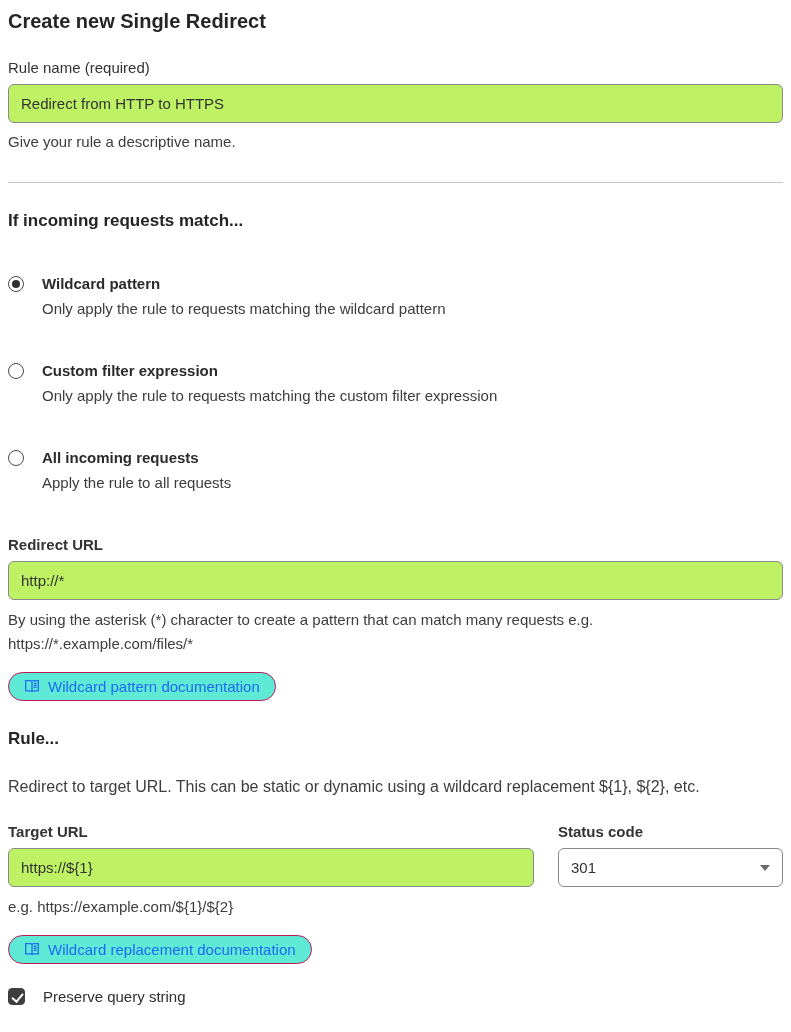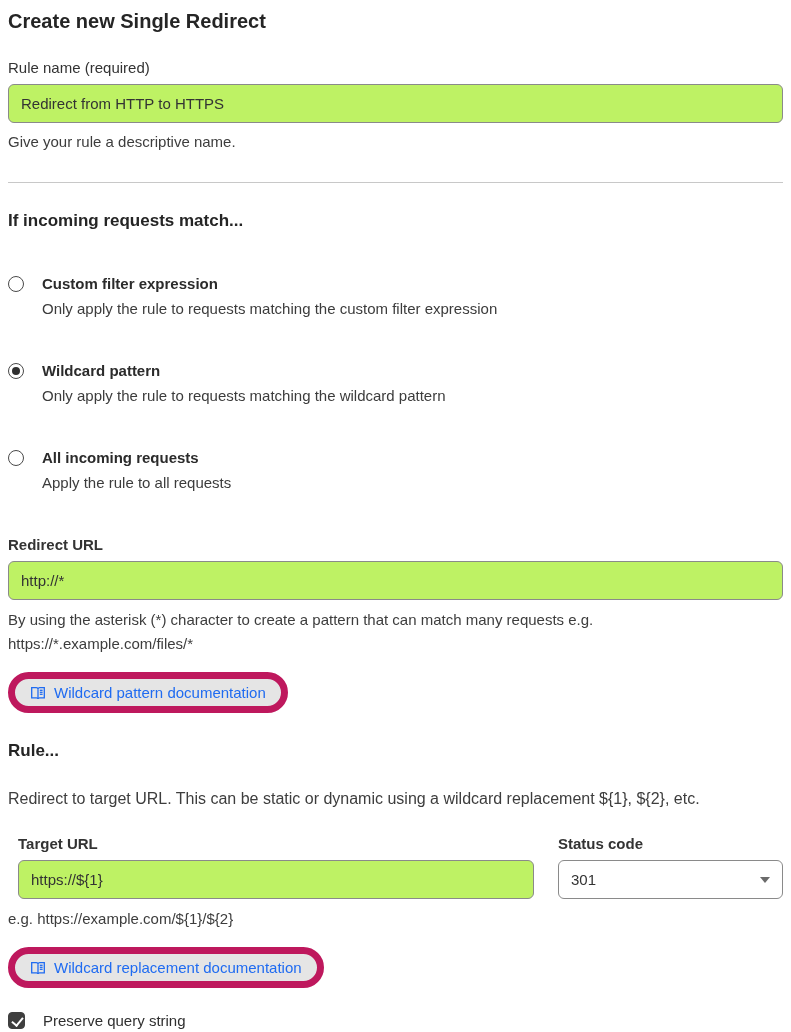--- a/index.html
+++ b/index.html
@@ -41,30 +41,30 @@
     background: #fff; position: relative; cursor: pointer;
   }
   input[type=radio]:checked::after {
     content: ""; position: absolute; top: 2.5px; left: 2.5px;
     width: 8px; height: 8px; border-radius: 50%; background: #2f2f2f;
   }
   .radio-label { font-size: 15px; font-weight: 700; color: #2b2b2b; line-height: 18px; }
   .radio-desc { font-size: 15px; color: #3c3c3c; margin-top: 7px; line-height: 18px; }
 
   .doc-button {
-    margin-top: 16px; display: inline-flex; align-items: center; gap: 8px;
-    border: 7px solid #be185d; color: #1f6bf1; background: #e5e5e5;
+    margin-top: 16px; display: inline-flex; gap: 8px;
+    border: 1px solid #be185d; color: #1f6bf1; background: #5eead4;
     border-radius: 9999px; padding: 5px 15px; font-size: 15px;
     font-family: inherit; cursor: pointer;
   }
   .doc-button svg { display: block; }
 
   .then-desc { font-size: 16px; color: #3d3d3d; margin-top: 28px; line-height: 20px; }
 
-  .two-col { display: flex; gap: 24px; margin-top: 0; margin-left: 10px; }
+  .two-col { display: flex; gap: 24px; margin-top: 0; }
   .col-left { flex: 1 1 auto; }
   .col-right { flex: 0 0 225px; }
 
   .select-wrap { position: relative; margin-top: 8px; }
   select {
     appearance: none; -webkit-appearance: none;
     width: 100%; height: 39px; border: 1px solid #8a8a8a; border-radius: 6px;
     padding: 0 30px 0 12px; font-size: 15px; color: #333;
     font-family: inherit; background: #fff; cursor: pointer; outline: none;
   }
@@ -99,32 +99,32 @@
   <div class="field-label">Rule name (required)</div>
   <input type="text" class="rule-name-input" value="Redirect from HTTP to HTTPS" style="">
   <div class="helper" style="margin-top:7px">Give your rule a descriptive name.</div>
 
   <hr class="divider">
 
   <h2 class="section-heading">If incoming requests match...</h2>
 
   <div class="radio-group">
     <label class="radio-option">
+      <input type="radio" name="match-type" checked="true" style="">
+      <div>
+        <div class="radio-label">Wildcard pattern</div>
+        <div class="radio-desc">Only apply the rule to requests matching the wildcard pattern</div>
+      </div>
+    </label>
+
+    <label class="radio-option">
       <input type="radio" name="match-type" style="">
       <div>
         <div class="radio-label">Custom filter expression</div>
         <div class="radio-desc">Only apply the rule to requests matching the custom filter expression</div>
-      </div>
-    </label>
-
-    <label class="radio-option">
-      <input type="radio" name="match-type" checked="true" style="">
-      <div>
-        <div class="radio-label">Wildcard pattern</div>
-        <div class="radio-desc">Only apply the rule to requests matching the wildcard pattern</div>
       </div>
     </label>
 
     <label class="radio-option">
       <input type="radio" name="match-type" style="">
       <div>
         <div class="radio-label">All incoming requests</div>
         <div class="radio-desc">Apply the rule to all requests</div>
       </div>
     </label>

